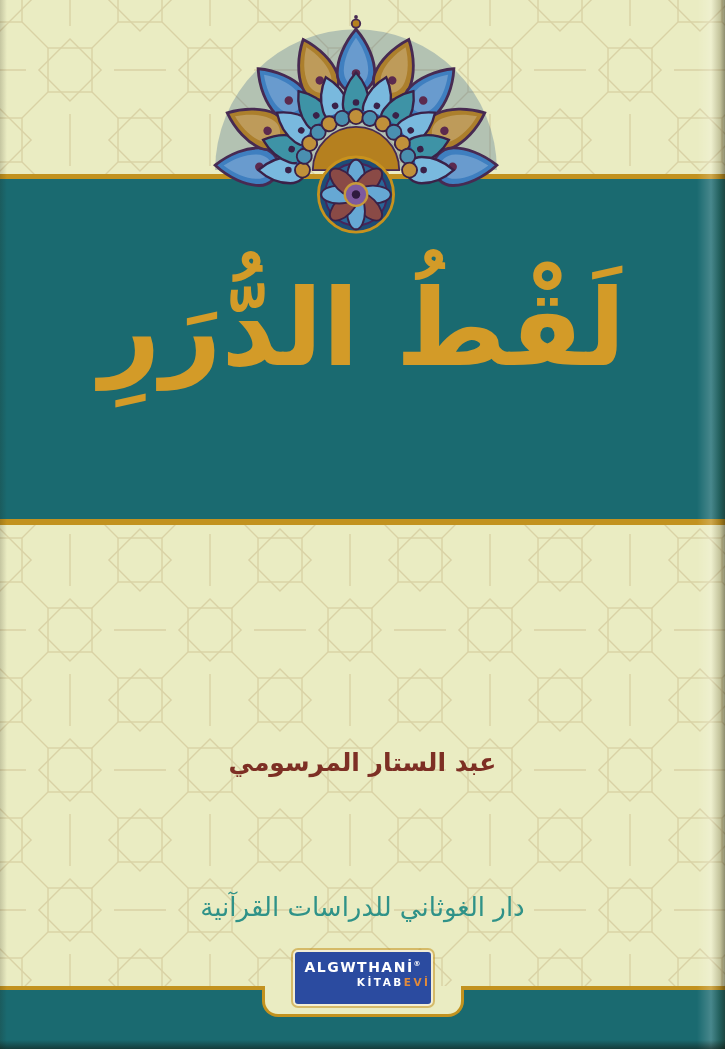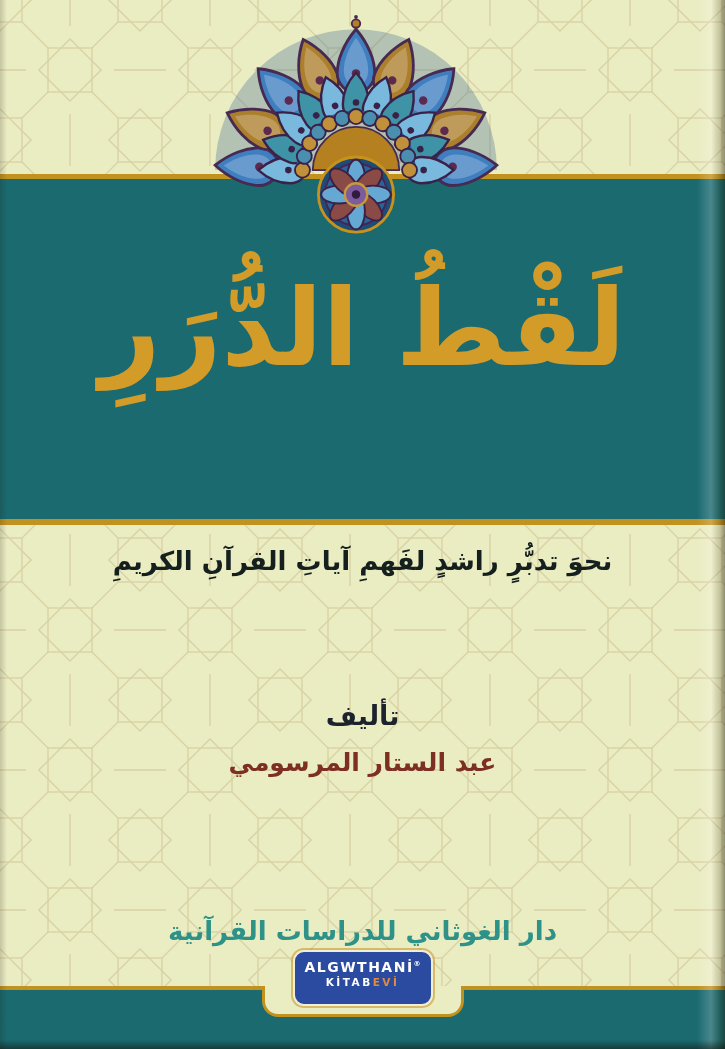--- a/index.html
+++ b/index.html
@@ -15,35 +15,35 @@
   #gl3{top:986px;height:4px;}
   #teal-title-band{top:179px;height:340px;background:#1a6a70;}
   #bottom-teal-band{top:990px;height:59px;background:#1a6a70;}
   .mandala{position:absolute;left:201px;top:15px;width:310px;height:221px;z-index:3;}
   .txt{position:absolute;left:0;right:0;text-align:center;z-index:4;}
   .title{top:268px;font-size:106px;line-height:1.15;font-weight:bold;color:#d39b28;}
   .subtitle{top:430px;font-size:38px;font-weight:bold;color:#f0ecce;}
   .tagline{top:546px;font-size:26px;font-weight:bold;color:#15201e;}
   .byline{top:700px;font-size:27px;font-weight:bold;color:#1d232c;}
   .author{top:748px;font-size:25px;font-weight:bold;color:#7d2f24;}
-  .publisher{top:916px;font-size:26px;font-weight:bold;color:#2f9288;}
+  .publisher{top:892px;font-size:26px;font-weight:normal;color:#2f9288;}
   .badge-tab{
     position:absolute;left:50%;transform:translateX(-50%);top:986px;
     width:196px;height:28px;background:#eaecc2;
     border:3px solid #c2921f;border-top:none;border-radius:0 0 16px 16px;z-index:4;
   }
   .badge{
     position:absolute;left:50%;transform:translateX(-50%);top:950px;
     width:136px;height:52px;background:#2b4ba0;border:2px solid #f2eed6;
-    border-radius:11px;z-index:5;text-align:center;color:#ffffff;
+    border-radius:5px;z-index:5;text-align:center;color:#ffffff;
     box-shadow:0 0 0 2px rgba(194,146,31,0.55);
   }
   .badge-l1{margin-top:8px;font-size:14px;font-weight:bold;letter-spacing:1.5px;line-height:1.1;}
   .badge-l1 sup{font-size:7px;letter-spacing:0;}
-  .badge-l2{font-size:10.5px;font-weight:bold;letter-spacing:2.5px;margin-top:2px;line-height:1;}
+  .badge-l2{font-size:10.5px;font-weight:bold;letter-spacing:2.5px;margin-top:2px;line-height:1;text-align:right;}
   .badge-l2 .evi{color:#e08a3c;}
   .edge{position:absolute;z-index:9;pointer-events:none;}
   .edge-right{top:0;right:0;width:28px;height:100%;
     background:linear-gradient(to right,rgba(255,255,255,0) 0%,rgba(255,255,255,0.20) 50%,rgba(60,52,20,0.22) 82%,rgba(30,26,8,0.45) 100%);}
   .edge-left{top:0;left:0;width:7px;height:100%;
     background:linear-gradient(to right,rgba(30,26,10,0.18),rgba(30,26,10,0));}
   .edge-bottom{bottom:0;left:0;width:100%;height:9px;
     background:linear-gradient(to top,rgba(15,15,6,0.5),rgba(15,15,6,0));}
 </style>
 </head>
@@ -167,22 +167,20 @@
       <circle cx="0" cy="26" r="4.5" fill="#2e1b3e"></circle>
     </g>
 
     <g>
       <circle cx="0" cy="-156" r="4.5" fill="#b5801f" stroke="#472a52" stroke-width="2"></circle>
       <circle cx="0" cy="-163" r="2" fill="#472a52"></circle>
     </g>
   </svg>
 
   <div class="txt title" dir="rtl">لَقْطُ الدُّرَرِ</div>
-  <div class="txt tagline" dir="rtl">نحوَ تدبُّرٍ راشدٍ لفَهمِ آياتِ القرآنِ الكريمِ</div>
-  <div class="txt byline" dir="rtl">تأليف</div>
   <div class="txt author" dir="rtl">عبد الستار المرسومي</div>
   <div class="txt publisher" dir="rtl">دار الغوثاني للدراسات القرآنية</div>
 
   <div class="badge-tab"></div>
   <div class="badge">
     <div class="badge-l1">
       <span>ALGWTHANİ</span><sup>®</sup>
     </div>
     <div class="badge-l2">
       <span>KİTAB</span><span class="evi">EVİ</span>

